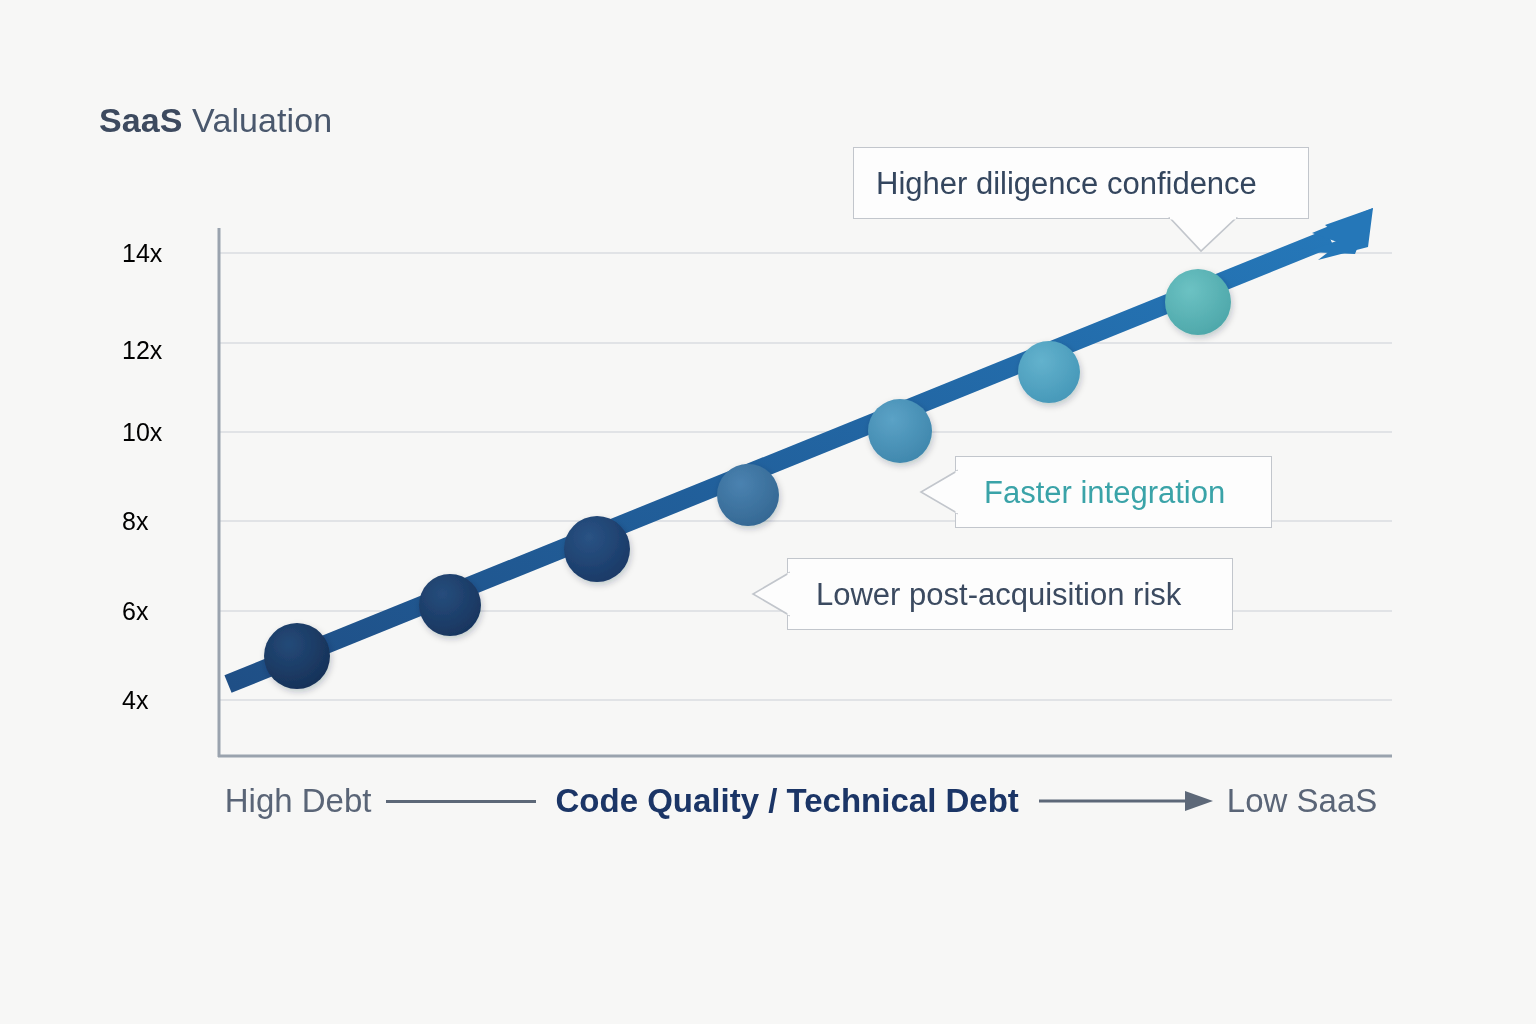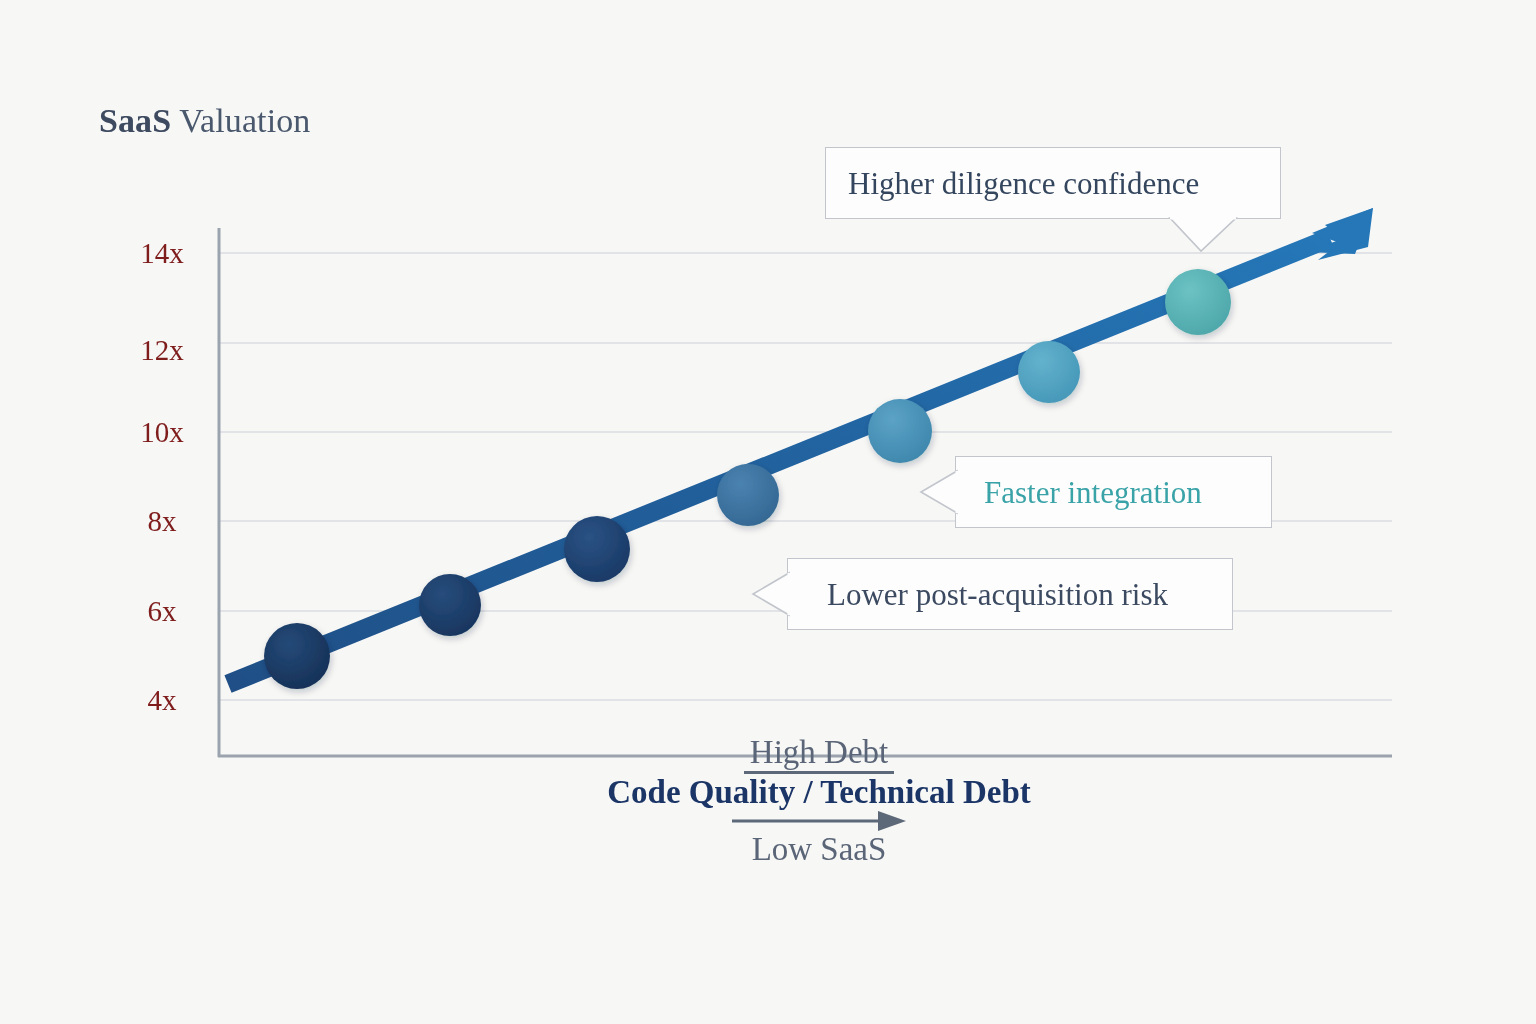--- a/index.html
+++ b/index.html
@@ -14,21 +14,20 @@
     overflow: hidden;
     position: relative;
   }
 
   #chart-root {
     position: absolute;
     left: 0;
     top: 0;
     width: 1536px;
     height: 1024px;
-    font-family: Liberation Serif, serif;
   }
 
   
   .title-block {
     position: absolute;
     left: 99px;
     top: 100px;
     line-height: 1.22;
     color: #414e63;
   }
@@ -60,23 +59,23 @@
     position: absolute;
     left: 0;
     top: 0;
   }
 
   
   .ytick {
     position: absolute;
     right: 0;
     width: 80px;
-    text-align: center;
-    font-size: 29px;
-    color: #7f1d1d;
+    text-align: left;
+    font-size: 25px;
+    color: #000000;
     transform: translateY(-50%);
     white-space: nowrap;
   }
   .ytick-layer {
     position: absolute;
     left: 122px;
     top: 0;
     width: 80px;
     height: 1024px;
   }
@@ -90,21 +89,21 @@
     display: flex;
     align-items: center;
     white-space: nowrap;
   }
   .callout-text {
     font-size: 31px;
     line-height: 1;
   }
 
   #callout-diligence {
-    left: 825px;
+    left: 853px;
     top: 147px;
     width: 456px;
     height: 72px;
     padding: 0 22px;
   }
   #callout-diligence .callout-text { color: #34465e; }
 
   #callout-integration {
     left: 955px;
     top: 456px;
@@ -114,39 +113,38 @@
   }
   #callout-integration .callout-text { color: #3aa3a8; }
 
   #callout-risk {
     left: 787px;
     top: 558px;
     width: 446px;
     height: 72px;
     padding: 0 28px;
   }
-  #callout-risk .callout-text { color: #3b4a60; margin-left: 11px; }
+  #callout-risk .callout-text { color: #3b4a60; }
 
   .tail-svg {
     position: absolute;
     overflow: visible;
   }
 
   
   .xaxis-row {
     position: absolute;
-    left: 234px;
+    left: 216px;
     top: 775px;
     width: 1170px;
     height: 52px;
     display: flex;
     align-items: center;
     justify-content: center;
     gap: 0;
-    flex-direction: column;
   }
   .xaxis-end {
     font-size: 33px;
     color: #5a6577;
     white-space: nowrap;
   }
   .xaxis-center {
     font-size: 33px;
     font-weight: 700;
     color: #1b3566;

